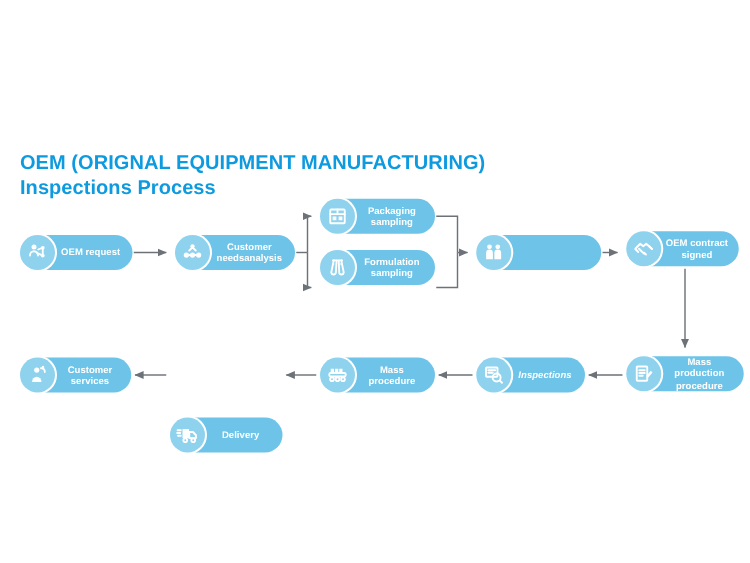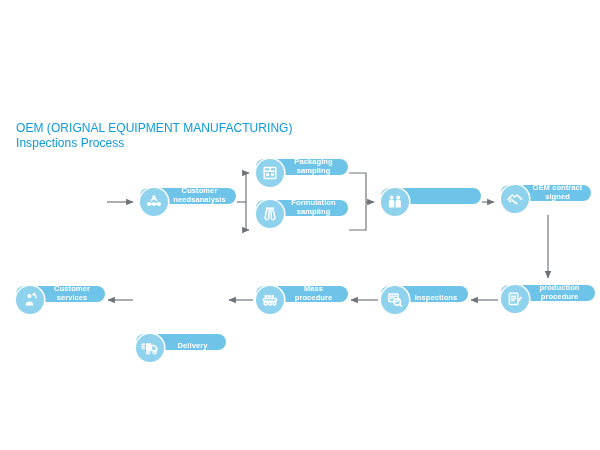--- a/index.html
+++ b/index.html
@@ -24,44 +24,44 @@
   }
 
   
   #title-block {
     position: absolute;
     left: 16px;
     top: 121px;
     line-height: 1.28;
   }
   #title-block .tline {
-    font-size: 12px;
-    font-weight: normal;
+    font-size: 16px;
+    font-weight: bold;
     color: #0d9ade;
     letter-spacing: 0.05px;
     white-space: nowrap;
   }
 
   
   #wires {
     position: absolute;
     left: 0; top: 0;
     width: 600px; height: 450px;
     pointer-events: none;
   }
 
   
   .node {
     position: absolute;
     box-sizing: border-box;
-    height: 16px;
+    height: 28px;
     border-radius: 14px;
     background: #6ec4e8;
     display: flex;
-    align-items: flex-end;
+    align-items: center;
     padding-left: 30px;
     padding-right: 7px;
   }
   .node .label {
     color: #ffffff;
     font-size: 7.6px;
     font-weight: bold;
     line-height: 1.2;
     text-align: center;
     width: 100%;
@@ -132,20 +132,32 @@
 
       <line x1="548" y1="215" x2="548" y2="278" marker-end="url(#ar-d)"></line>
 
       <line x1="498" y1="300" x2="471" y2="300" marker-end="url(#ar-l)"></line>
       <line x1="378" y1="300" x2="351" y2="300" marker-end="url(#ar-l)"></line>
       <line x1="253" y1="300" x2="229" y2="300" marker-end="url(#ar-l)"></line>
       <line x1="133" y1="300" x2="108" y2="300" marker-end="url(#ar-l)"></line>
     </g>
   </svg>
 
+  <div class="node one-line" style="left:16px; top:188px; width:90px;">
+    <div class="badge">
+      <svg width="18" height="18" viewBox="0 0 18 18">
+        <circle class="glf" cx="6.2" cy="4.6" r="2.0"></circle>
+        <path class="gl" d="M3.0,11.4 a3.2,3.4 0 0 1 6.4,0"></path>
+        <circle class="glf" cx="13.2" cy="5.2" r="1.5"></circle>
+        <circle class="glf" cx="13.2" cy="11.4" r="1.5"></circle>
+        <path class="gl" d="M9.6,6.6 L11.9,5.6 M9.9,9.8 L11.9,10.9 M13.2,6.7 L13.2,9.9"></path>
+      </svg>
+    </div>
+    <div class="label">OEM request</div>
+  </div>
 
   <div class="node" style="left:140px; top:188px; width:96px;">
     <div class="badge">
       <svg width="18" height="18" viewBox="0 0 18 18">
         <circle class="glf" cx="9" cy="4.0" r="1.7"></circle>
         <path class="gl" d="M6.4,7.4 L9,4.9 L11.6,7.4"></path>
         <circle class="glf" cx="4.1" cy="11.0" r="2.1"></circle>
         <circle class="glf" cx="9" cy="11.0" r="2.1"></circle>
         <circle class="glf" cx="13.9" cy="11.0" r="2.1"></circle>
         <path class="gl" d="M6.2,11.0 L6.9,11.0 M11.1,11.0 L11.8,11.0"></path>
@@ -210,21 +222,21 @@
       <svg width="18" height="18" viewBox="0 0 18 18">
         <rect class="gl" x="3.4" y="3.2" width="8.4" height="11.4" rx="0.7"></rect>
         <path class="gl" d="M5.4,6.2 L9.8,6.2 M5.4,8.4 L9.8,8.4 M5.4,10.6 L8.2,10.6"></path>
         <path class="glf" d="M11.4,10.4 L14.6,6.6 L16.0,7.9 L12.8,11.7 L11.1,12.2 z"></path>
       </svg>
     </div>
     <div class="label">Mass production
 procedure</div>
   </div>
 
-  <div class="node one-line" style="left:381px; top:286px; width:87px;">
+  <div class="node one-line" style="left:381px; top:286px; width:87px;font-style:italic;">
     <div class="badge">
       <svg width="18" height="18" viewBox="0 0 18 18">
         <rect class="gl" x="2.8" y="3.0" width="9.2" height="7.4" rx="0.6"></rect>
         <path class="gl" d="M4.6,5.2 L10.2,5.2 M4.6,7.2 L8.2,7.2"></path>
         <circle class="gl" cx="11.3" cy="11.0" r="3.2"></circle>
         <path class="gl" d="M13.7,13.3 L15.6,15.2"></path>
       </svg>
     </div>
     <div class="label">Inspections</div>
   </div>

